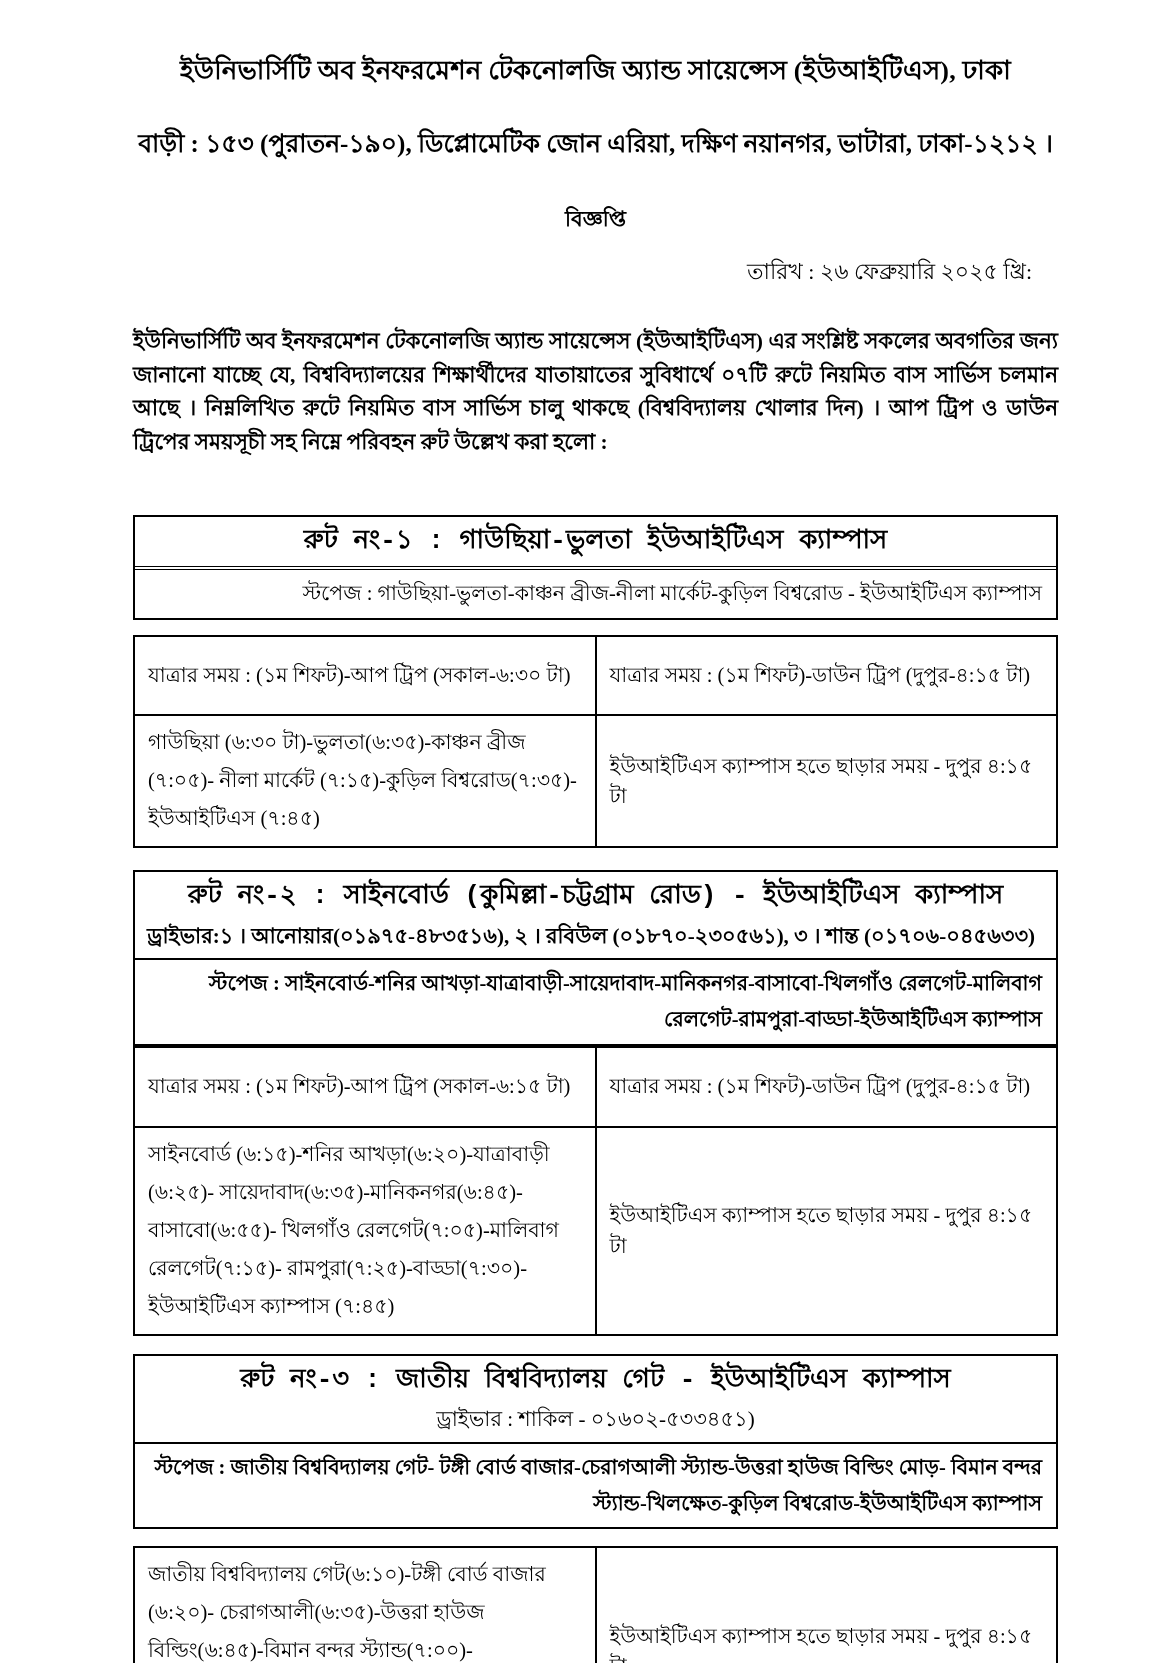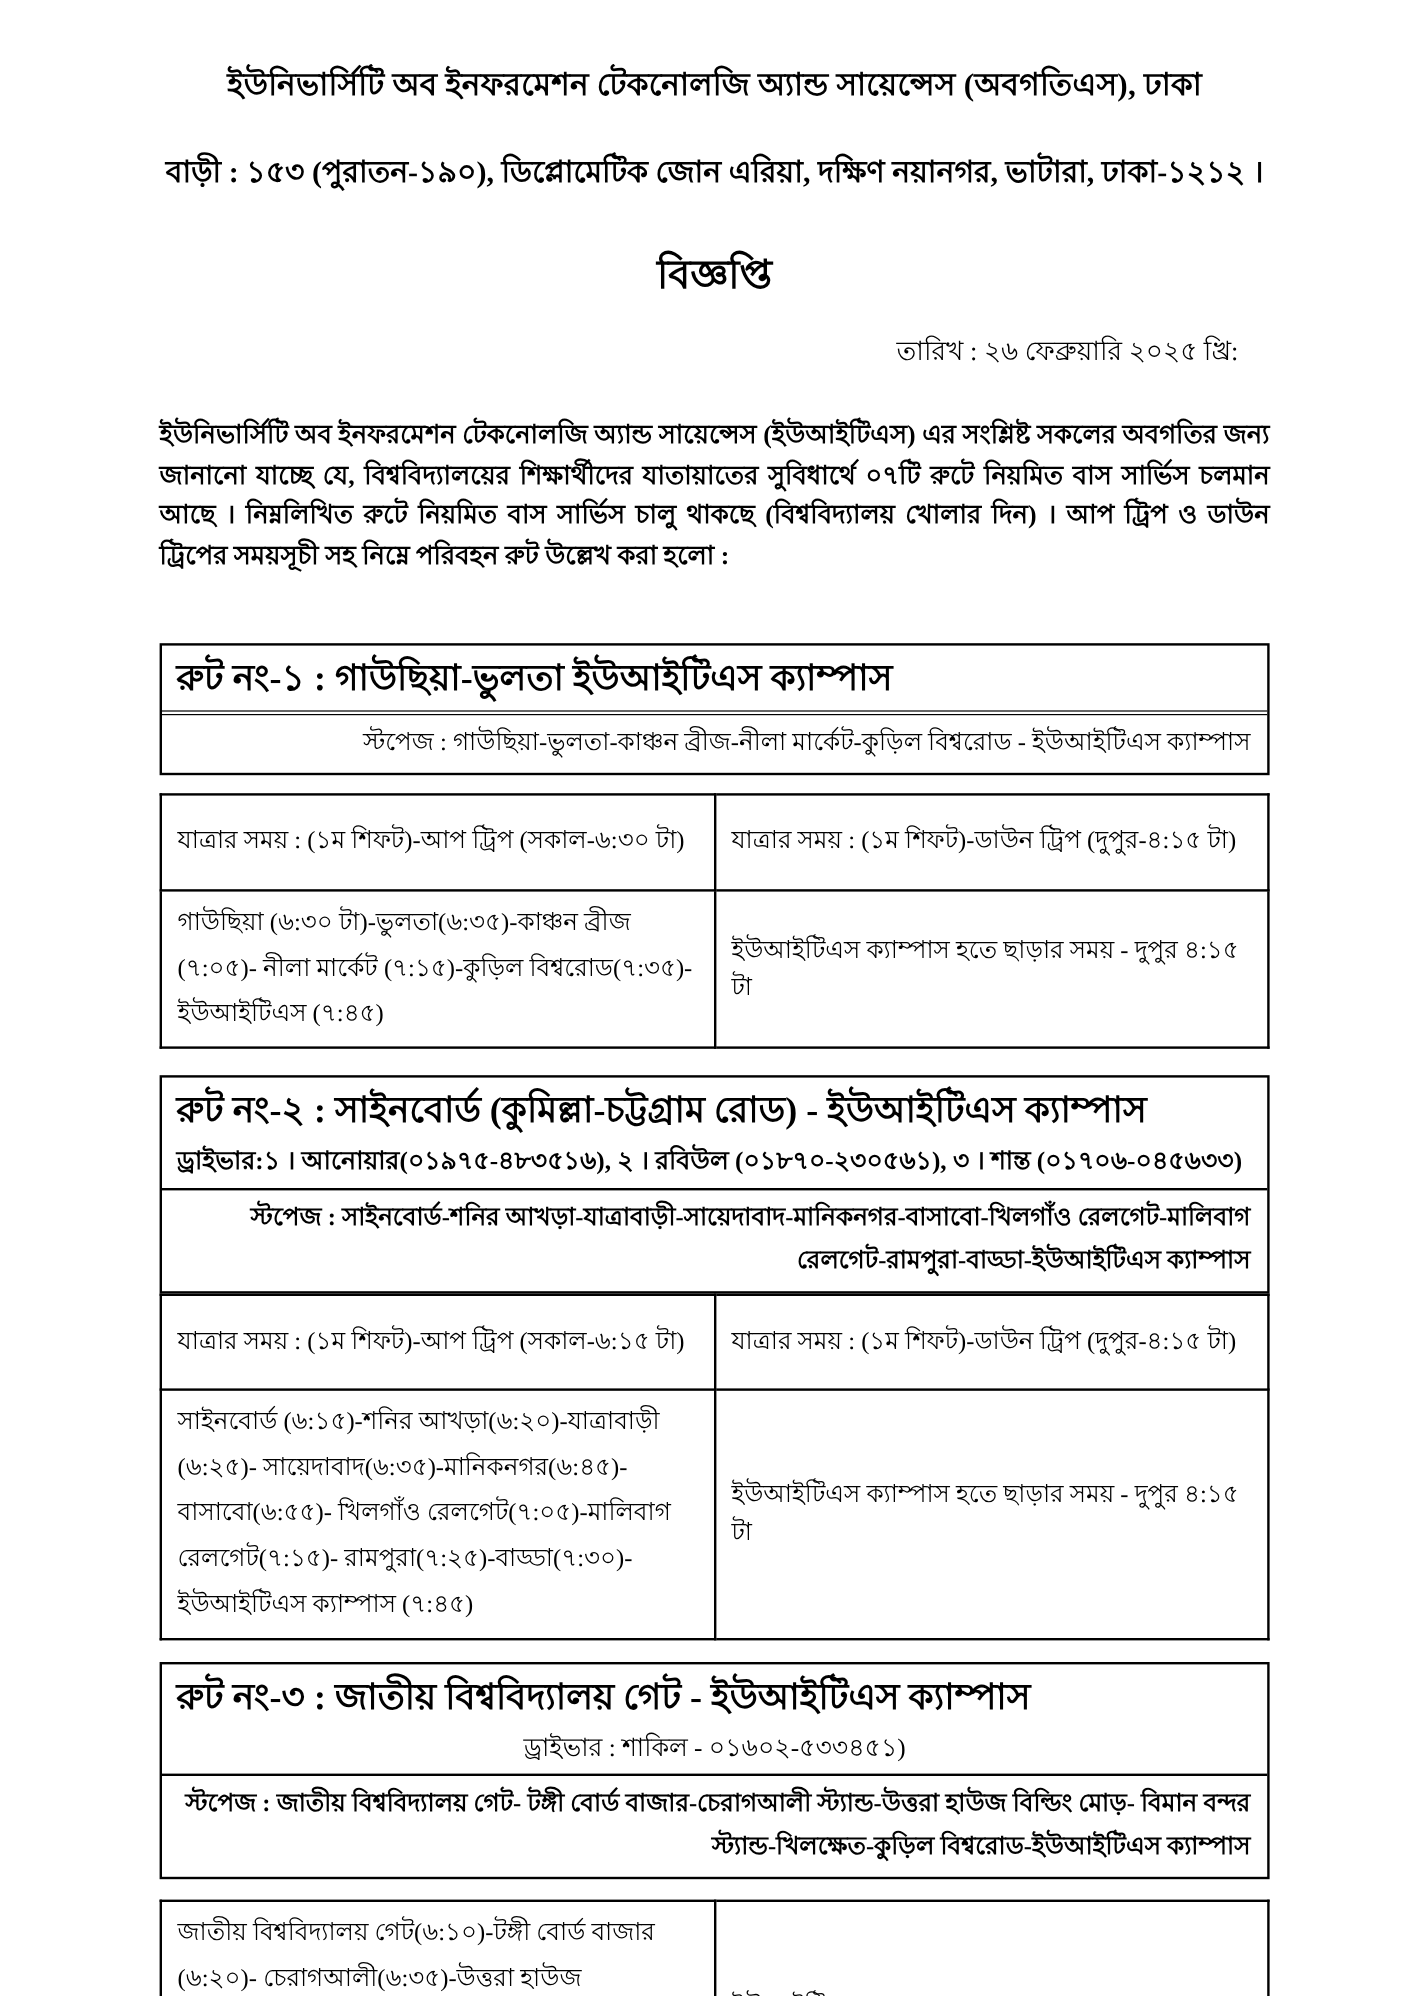--- a/index.html
+++ b/index.html
@@ -27,21 +27,21 @@
     letter-spacing: 0.2px;
   }
   .address {
     text-align: center;
     font-size: 25px;
     font-weight: bold;
     margin-top: 30px;
   }
   .notice-title {
     text-align: center;
-    font-size: 33px;
+    font-size: 21px;
     font-weight: bold;
     margin-top: 36px;
   }
   .date-line {
     text-align: right;
     font-size: 22px;
     padding-right: 26px;
     margin-top: 16px;
   }
   .intro {
@@ -52,23 +52,25 @@
     font-weight: bold;
   }
   
   .route-box {
     border: 2px solid #000;
   }
   .route-head {
     padding: 8px 12px 7px 12px;
   }
   .route-title {
-    font-size: 30px;
+    text-align: center;
+    font-size: 26px;
     font-weight: bold;
     line-height: 1.3;
+    font-family: Liberation Mono, monospace;
   }
   .route-driver {
     font-size: 21px;
     margin-top: 7px;
     line-height: 1.45;
   }
   .align-center { text-align: center; }
   .align-left   { text-align: left; font-weight: bold; }
   .route-stoppage {
     border-top: 2px solid #000;
@@ -109,21 +111,21 @@
   .route-box-2   { margin-top: 22px; }
   .schedule-2    { }
   .route-box-3   { margin-top: 18px; }
   .schedule-3    { margin-top: 17px; }
 </style>
 </head>
 <body>
 
 <div class="page">
 
-  <div class="uni-name">ইউনিভার্সিটি অব ইনফরমেশন টেকনোলজি অ্যান্ড সায়েন্সেস (অবগতিএস), ঢাকা</div>
+  <div class="uni-name">ইউনিভার্সিটি অব ইনফরমেশন টেকনোলজি অ্যান্ড সায়েন্সেস (ইউআইটিএস), ঢাকা</div>
 
   <div class="address">বাড়ী : ১৫৩ (পুরাতন-১৯০), ডিপ্লোমেটিক জোন এরিয়া, দক্ষিণ নয়ানগর, ভাটারা, ঢাকা-১২১২ ।</div>
 
   <div class="notice-title">বিজ্ঞপ্তি</div>
 
   <div class="date-line">তারিখ : ২৬ ফেব্রুয়ারি ২০২৫ খ্রি:</div>
 
   <p class="intro">ইউনিভার্সিটি অব ইনফরমেশন টেকনোলজি অ্যান্ড সায়েন্সেস (ইউআইটিএস) এর সংশ্লিষ্ট সকলের অবগতির জন্য জানানো যাচ্ছে যে, বিশ্ববিদ্যালয়ের শিক্ষার্থীদের যাতায়াতের সুবিধার্থে ০৭টি রুটে নিয়মিত বাস সার্ভিস চলমান  আছে । নিম্নলিখিত রুটে নিয়মিত বাস সার্ভিস চালু থাকছে (বিশ্ববিদ্যালয় খোলার দিন)  । আপ ট্রিপ ও ডাউন ট্রিপের সময়সূচী সহ নিম্নে পরিবহন রুট উল্লেখ করা হলো :</p>
 
   <section>

